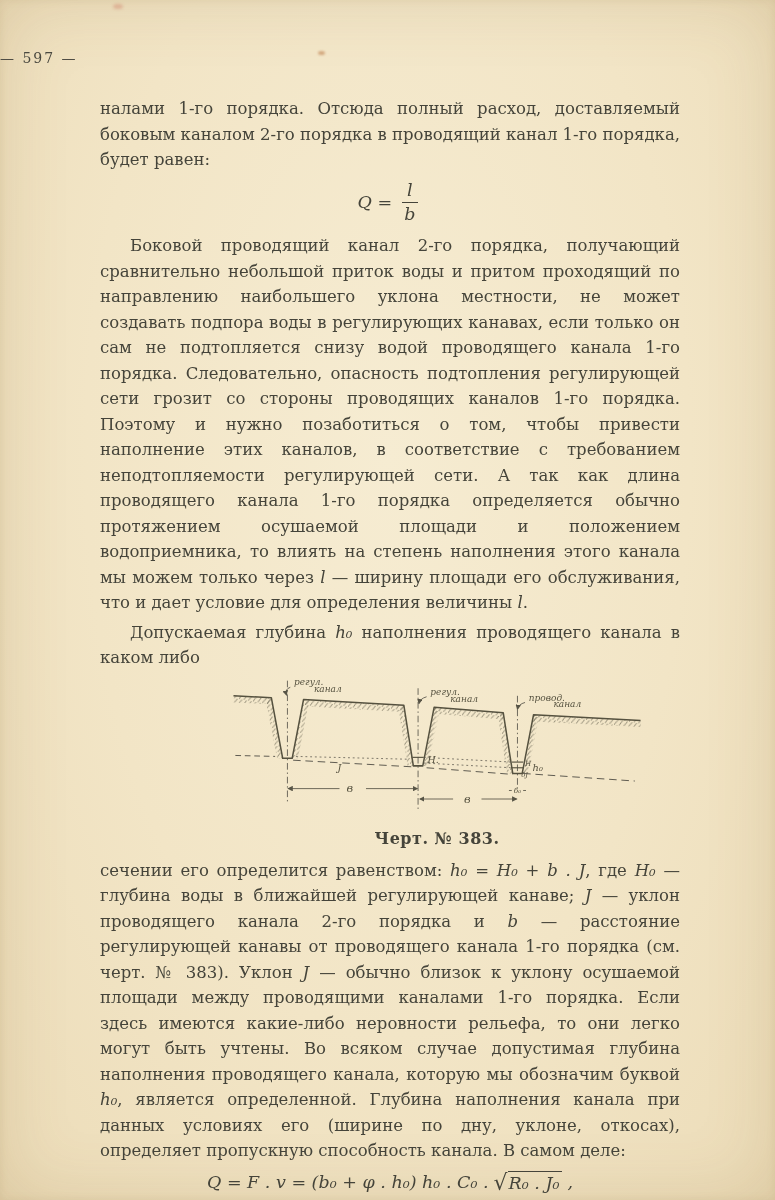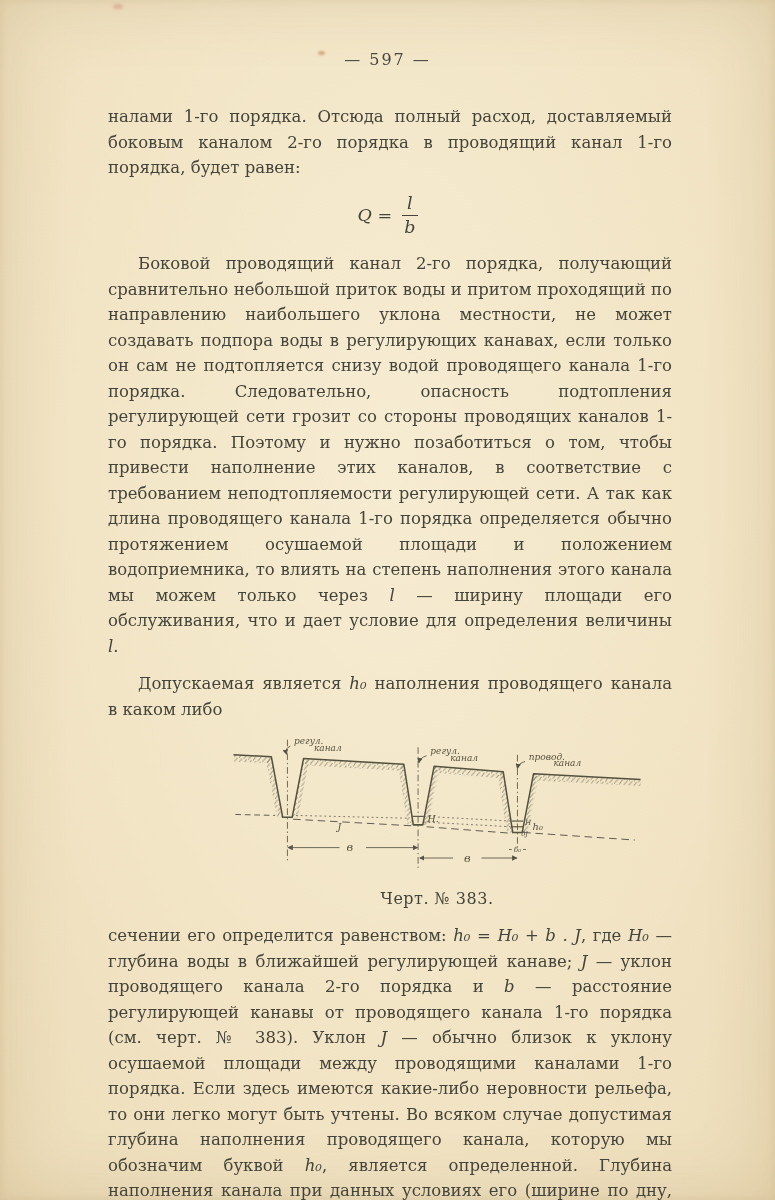--- a/index.html
+++ b/index.html
@@ -12,41 +12,41 @@
     position:relative;width:775px;height:1200px;
     background:radial-gradient(ellipse at 50% 38%, #f6ecd2 0%, #f2e5c6 55%, #ecdcb8 100%);
     box-shadow:inset 0 0 70px rgba(130,95,40,.16), inset 0 0 8px rgba(130,95,40,.10);
     color:#45443a;
   }
   .speck{position:absolute;border-radius:50%;}
   .speck1{left:318px;top:51px;width:7px;height:4px;background:rgba(186,120,70,.55);filter:blur(1px);}
   .speck2{left:113px;top:4px;width:10px;height:5px;background:rgba(200,110,90,.35);filter:blur(1.5px);}
   .pagenum{
     position:absolute;top:50px;left:0;width:100%;
-    text-align:center;font-size:16px;letter-spacing:2px;color:#4a4940;
+    font-size:14px;letter-spacing:2px;color:#4a4940;
   }
   .column{
     position:absolute;top:92px;left:96px;width:588px;
     font-size:16.5px;line-height:25.5px;text-align:justify;
   }
-  p{margin:12px;}
+  p{margin:4px;}
   .indent{text-indent:30px;}
   .math{font-style:italic;}
   .formula{
     display:flex;justify-content:center;align-items:center;gap:5px;
     font-style:italic;font-size:17.5px;margin:7px 0;line-height:1.25;text-align:center;
   }
   .frac{display:inline-flex;flex-direction:column;align-items:center;margin:0 2px;}
   .frac .num{border-bottom:1.4px solid currentColor;padding:0 5px 1px;}
   .frac .den{padding:1px 5px 0;}
   .sqrt{display:inline-flex;align-items:flex-start;}
   .rad{font-style:normal;font-size:1.25em;line-height:1;transform:translateY(1px);}
   .radicand{border-top:1.3px solid currentColor;padding:1px 3px 0 1px;}
   .figwrap{width:430px;margin:4px 0 0 126px;}
-  .figcaption{text-align:center;font-size:16px;margin:2px 0 6px 0;letter-spacing:.5px;}
+  .figcaption{text-align:center;font-size:16px;margin:2px 0 6px 0;letter-spacing:.5px;font-weight:bold;}
   .fig-svg text{font-family:"DejaVu Serif",serif;font-style:italic;fill:#55513f;}
 </style>
 </head>
 <body>
 
 <div class="page">
   <div class="speck speck1"></div>
   <div class="speck speck2"></div>
 
   <div class="pagenum">— 597 —</div>
@@ -59,21 +59,21 @@
       <span class="m">Q =</span>
       <span class="frac">
         <span class="num">l</span>
         <span class="den">b</span>
       </span>
     </div>
 
 
     <p class="indent"><span>Боковой проводящий канал 2-го порядка, получающий сравнительно небольшой приток воды и притом проходящий по направлению наибольшего уклона местности, не может создавать подпора воды в регулирующих канавах, если только он сам не подтопляется снизу водой проводящего канала 1-го порядка. Следовательно, опасность подтопления регулирующей сети грозит со стороны проводящих каналов 1-го порядка. Поэтому и нужно позаботиться о том, чтобы привести наполнение этих каналов, в соответствие с требованием неподтопляемости регулирующей сети. А так как длина проводящего канала 1-го порядка определяется обычно протяжением осушаемой площади и положением водоприемника, то влиять на степень наполнения этого канала мы можем только через </span><span class="math">l</span><span> — ширину площади его обслуживания, что и дает условие для определения величины </span><span class="math">l</span><span>.</span></p>
 
-    <p class="indent"><span>Допускаемая является </span><span class="math">h₀</span><span> наполнения проводящего канала в каком либо</span></p>
+    <p class="indent"><span>Допускаемая глубина </span><span class="math">h₀</span><span> наполнения проводящего канала в каком либо</span></p>
 
     <div class="figwrap">
       <svg class="fig-svg" viewBox="0 0 430 150" width="430" height="142">
         <defs>
           <pattern id="hatch" width="5" height="6" patternUnits="userSpaceOnUse" patternTransform="rotate(10)">
             <line x1="0" y1="6" x2="3.5" y2="0" stroke="#6e6a58" stroke-width="0.7"></line>
           </pattern>
           <marker id="arr" viewBox="0 0 10 10" refX="8" refY="5" markerWidth="6.5" markerHeight="6.5" orient="auto-start-reverse">
             <path d="M0,0 L10,5 L0,10 z" fill="#575446"></path>
           </marker>

